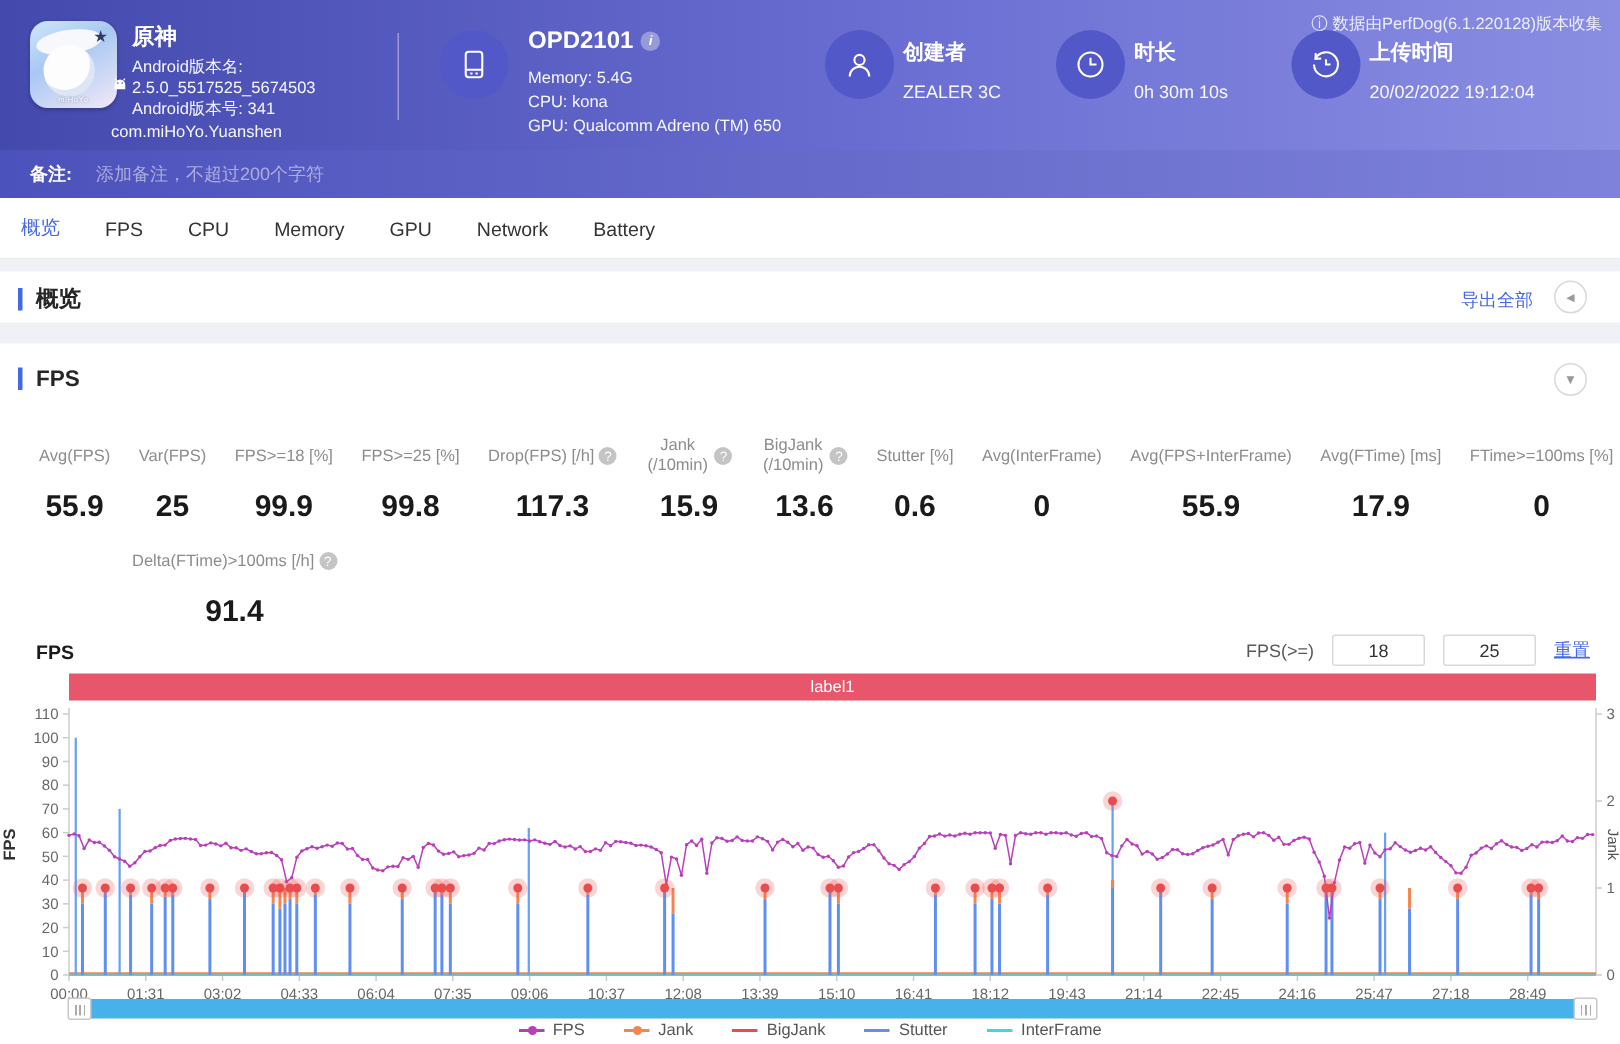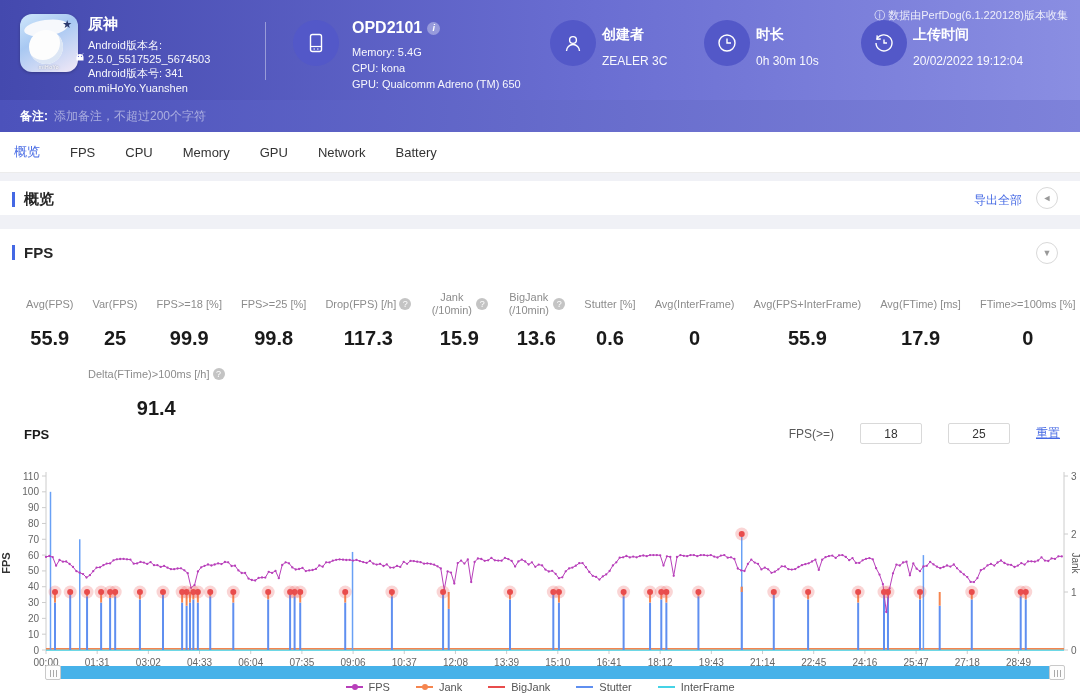--- a/index.html
+++ b/index.html
@@ -33,21 +33,21 @@
   .dev-name .info-i { display:inline-block; width:13px; height:13px; border-radius:50%;
                       background:rgba(255,255,255,.35); color:#fff; font-size:9px; line-height:13px;
                       text-align:center; font-style:italic; font-weight:bold; vertical-align:2px; margin-left:5px; }
   .dev-meta { position:absolute; left:352px; top:44px; font-size:11px; line-height:16px; color:rgba(255,255,255,.95); }
   .src-note { position:absolute; right:12px; top:8px; font-size:11px; color:rgba(255,255,255,.85);margin-left:24px; }
 
   
   .notebar { position:absolute; left:0; top:100px; width:1080px; height:32px;
              background:linear-gradient(90deg,#4c52bb,#7e82da); display:flex; align-items:center;
              padding:0 20px; font-size:12px; color:#fff; }
-  .notebar .ph { color:rgba(255,255,255,.5); margin-left:6px; }
+  .notebar .ph { color:rgba(255,255,255,.5); margin-left:16px; }
 
   
   .tabs { position:absolute; left:0; top:132px; width:1080px; height:41px; background:#fff;
           border-bottom:1px solid #ececec; display:flex; align-items:center; padding:0 14px; gap:30px;
           font-size:13px; color:#333; }
   .tab { cursor:pointer; }
   .tab.active { color:#4468e4; }
 
   .page-bg { position:absolute; left:0; top:173px; width:1080px; height:523px; background:#f0f1f6; }
 
@@ -69,21 +69,21 @@
   .stat { display:flex; flex-direction:column; align-items:center; }
   .stat-label { min-height:30px; display:flex; align-items:center; justify-content:center; text-align:center;
                 font-size:11px; color:#8c8c8c; line-height:13px; }
   .stat.narrow .stat-label { max-width:58px; }
   .stat-value { margin-top:8px; font-size:20px; font-weight:bold; color:#1a1a1a; }
   .help { display:inline-block; width:12px; height:12px; border-radius:50%; background:#c4c4c4; color:#fff;
           font-size:9px; line-height:12px; text-align:center; margin-left:3px; flex:none; cursor:pointer; }
 
   
   .chart-title { position:absolute; left:24px; top:198px; font-size:13px; font-weight:bold; color:#1a1a1a; }
-  .chart-controls { position:absolute; right:20px; top:194px; display:flex; align-items:center; gap:26px;
+  .chart-controls { position:absolute; right:20px; top:194px; display:flex; align-items:center; gap:12px;
                     font-size:12px; color:#595959; }
   .chart-controls input { width:62px; height:21px; border:1px solid #d9d9d9; border-radius:2px;
                           text-align:center; font-size:12px; color:#333; font-family:inherit; }
   .chart-controls .link { text-decoration:underline; }
   .banner { position:absolute; left:46px; top:220px; width:1018px; height:18px; background:#e7566a;
             color:#fff; font-size:11px; display:flex; align-items:center; justify-content:center; }
   svg.chart { position:absolute; left:0; top:241px; }
   .scrollbar { position:absolute; left:46px; top:437px; width:1018px; height:13px; background:#47b2e9;
                border-radius:2px; cursor:pointer; }
   .sb-handle { position:absolute; top:-1px; width:16px; height:15px; background:#fdfdfd;
@@ -291,20 +291,21 @@
     </div>
 
   <div class="chart-title">FPS</div>
   <div class="chart-controls">
     <span>FPS(&gt;=)</span>
     <input type="text" value="18" style="">
     <input type="text" value="25" style="">
     <a class="link">重置</a>
   </div>
 
+  <div class="banner">label1</div>
 
   <svg class="chart" id="chart" width="1080" height="196">
       <g>
         <line x1="46" y1="2" x2="46" y2="180" stroke="#ccc" stroke-width="1"></line>
         <line x1="1064" y1="2" x2="1064" y2="180" stroke="#ccc" stroke-width="1"></line>
         <line x1="46" y1="180" x2="1064" y2="180" stroke="#ccc" stroke-width="1"></line>
         <line x1="42" y1="180" x2="46" y2="180" stroke="#ccc"></line>
         <text x="39" y="183.5" text-anchor="end" font-size="10" fill="#666">0</text>
         <line x1="42" y1="164.1818181818182" x2="46" y2="164.1818181818182" stroke="#ccc"></line>
         <text x="39" y="167.6818181818182" text-anchor="end" font-size="10" fill="#666">10</text>

